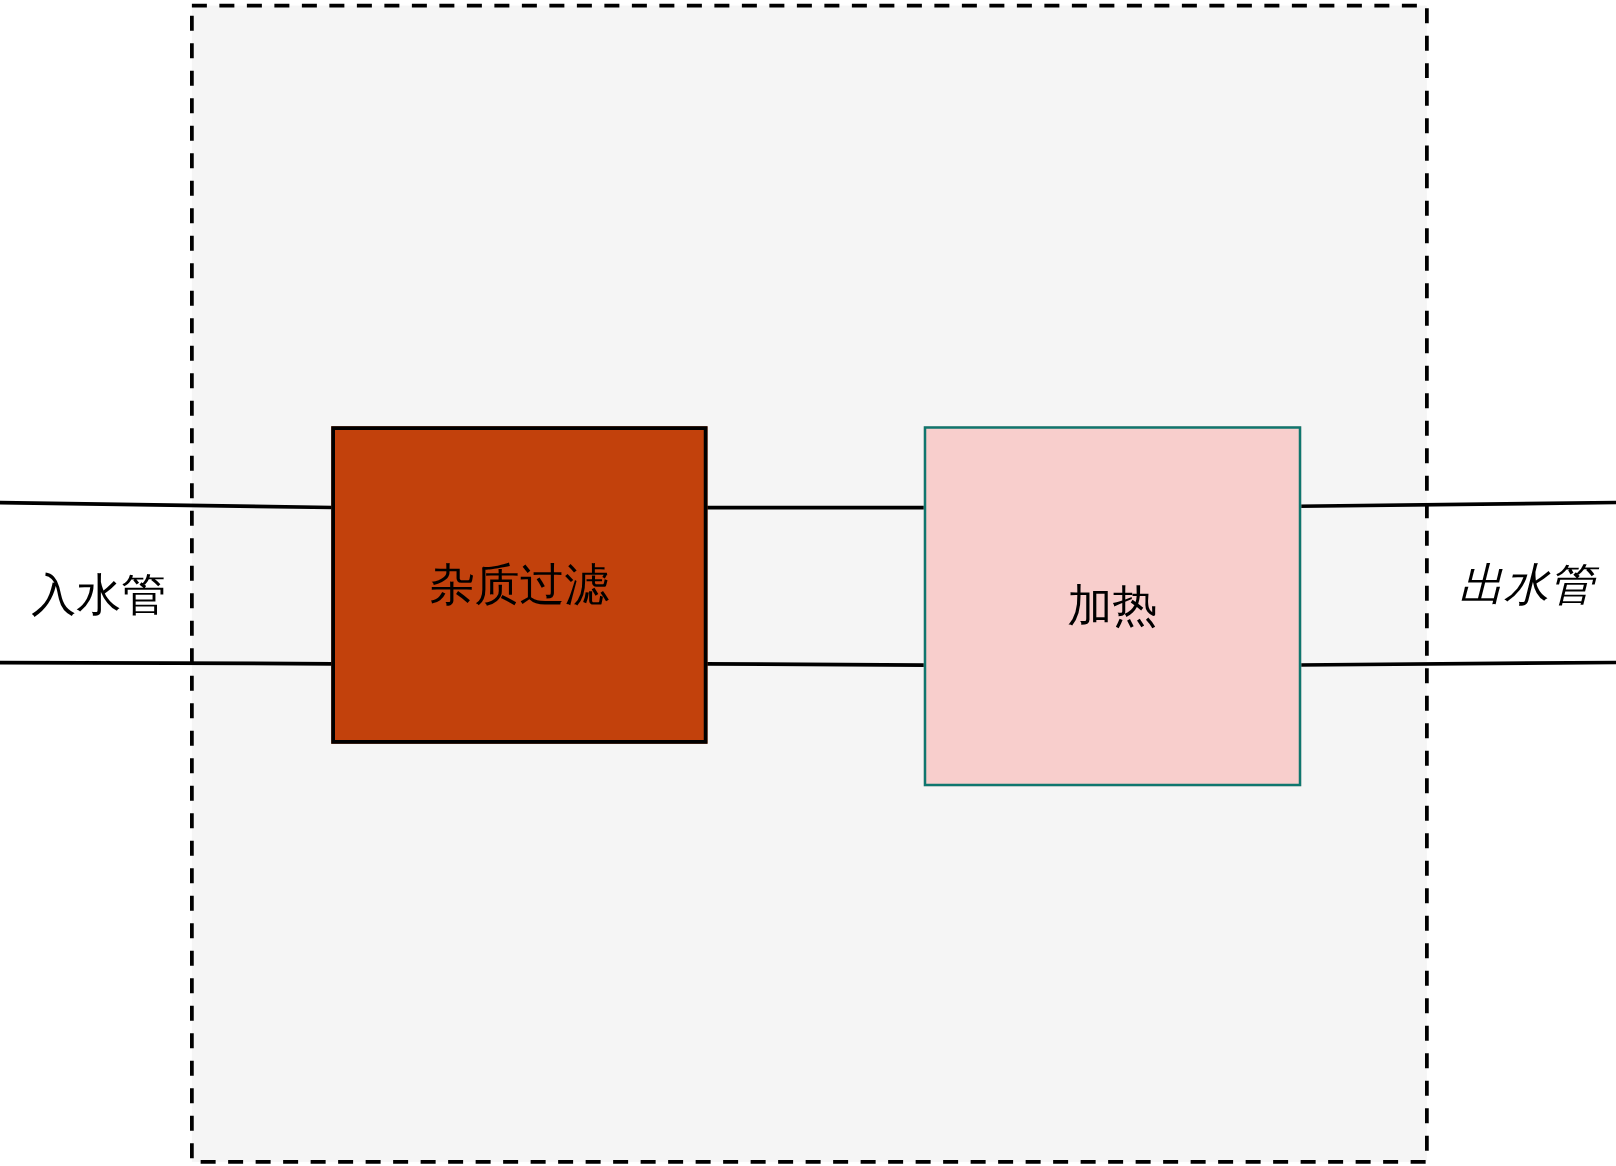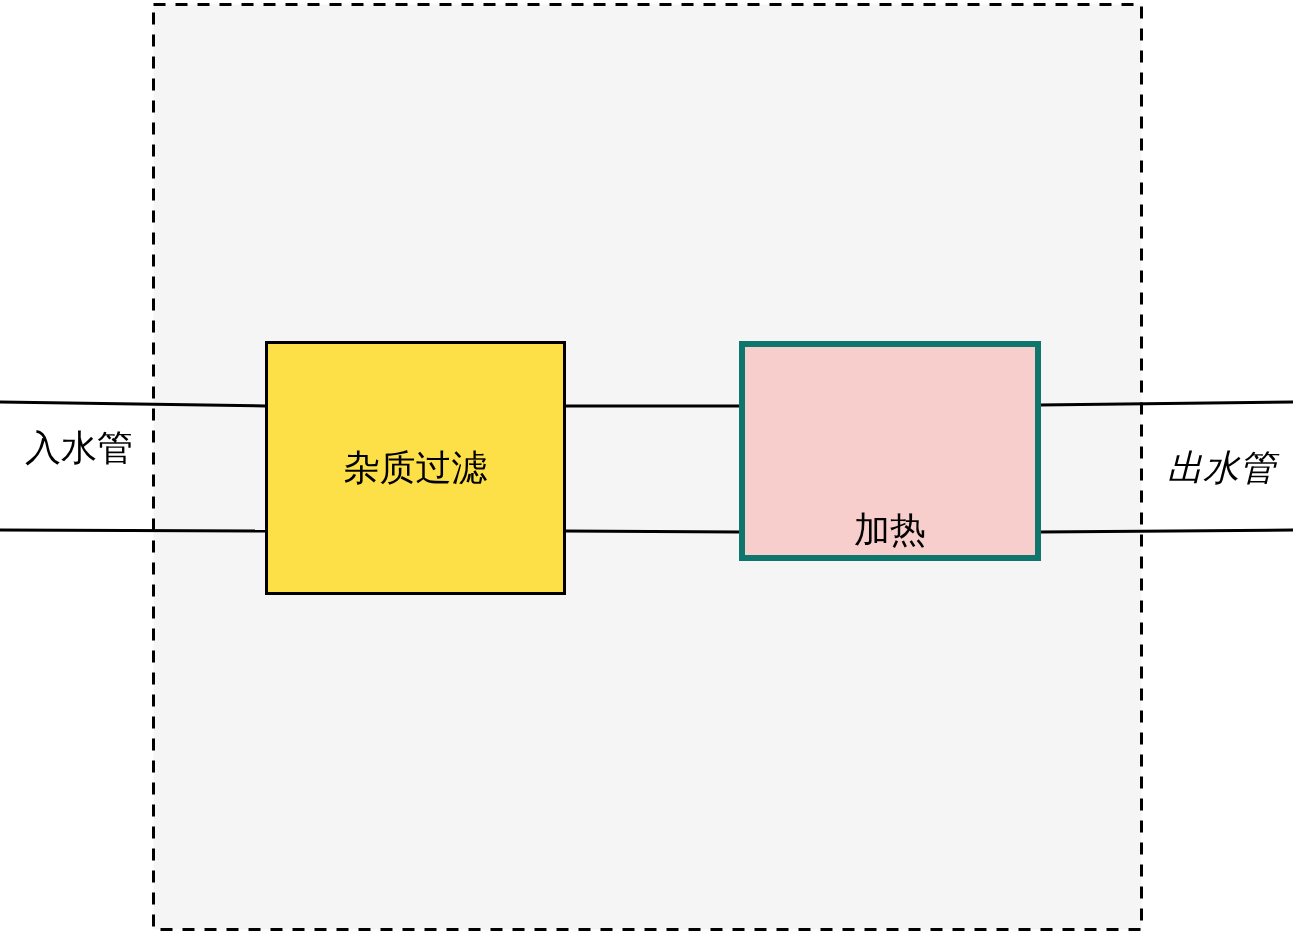--- a/index.html
+++ b/index.html
@@ -30,42 +30,41 @@
     align-items: center;
     justify-content: center;
     font-size: 36px;
     color: #000000;
   }
   .node-filter {
     left: 265px;
     top: 341px;
     width: 301px;
     height: 254px;
-    background: #fde047;
+    background: #c2410c;
     border: 3px solid #000000;
   }
   .node-heater {
     left: 739px;
     top: 341px;
     width: 302px;
-    height: 220px;
+    height: 288px;
     background: #f8cecc;
-    border: 6px solid #0f766e;
-    align-items: flex-end;
+    border: 2px solid #0f766e;
   }
   .pipe-label {
     position: absolute;
     font-size: 36px;
     line-height: 40px;
     color: #000000;
     white-space: nowrap;
   }
   .pipe-label-inlet {
     left: 25px;
-    top: 428px;
+    top: 456px;
   }
   .pipe-label-outlet {
     left: 1167px;
     top: 448px;
     font-style: italic;
   }
 </style>
 </head>
 <body>
 

